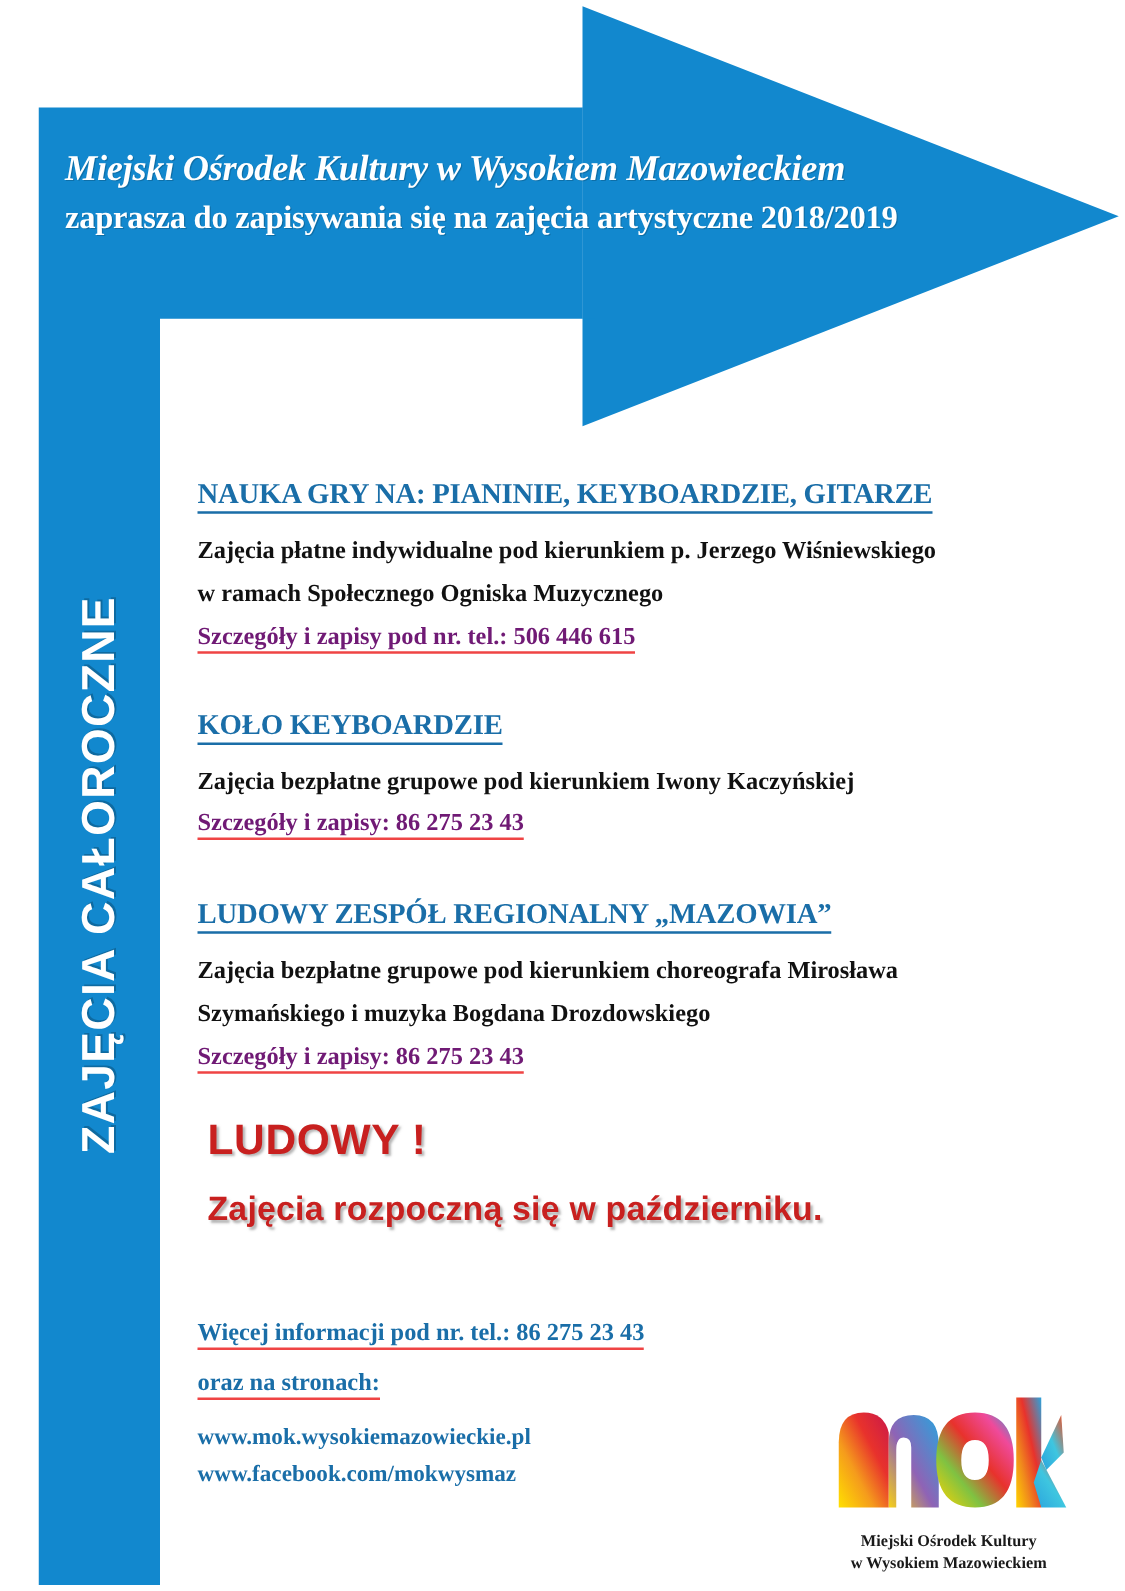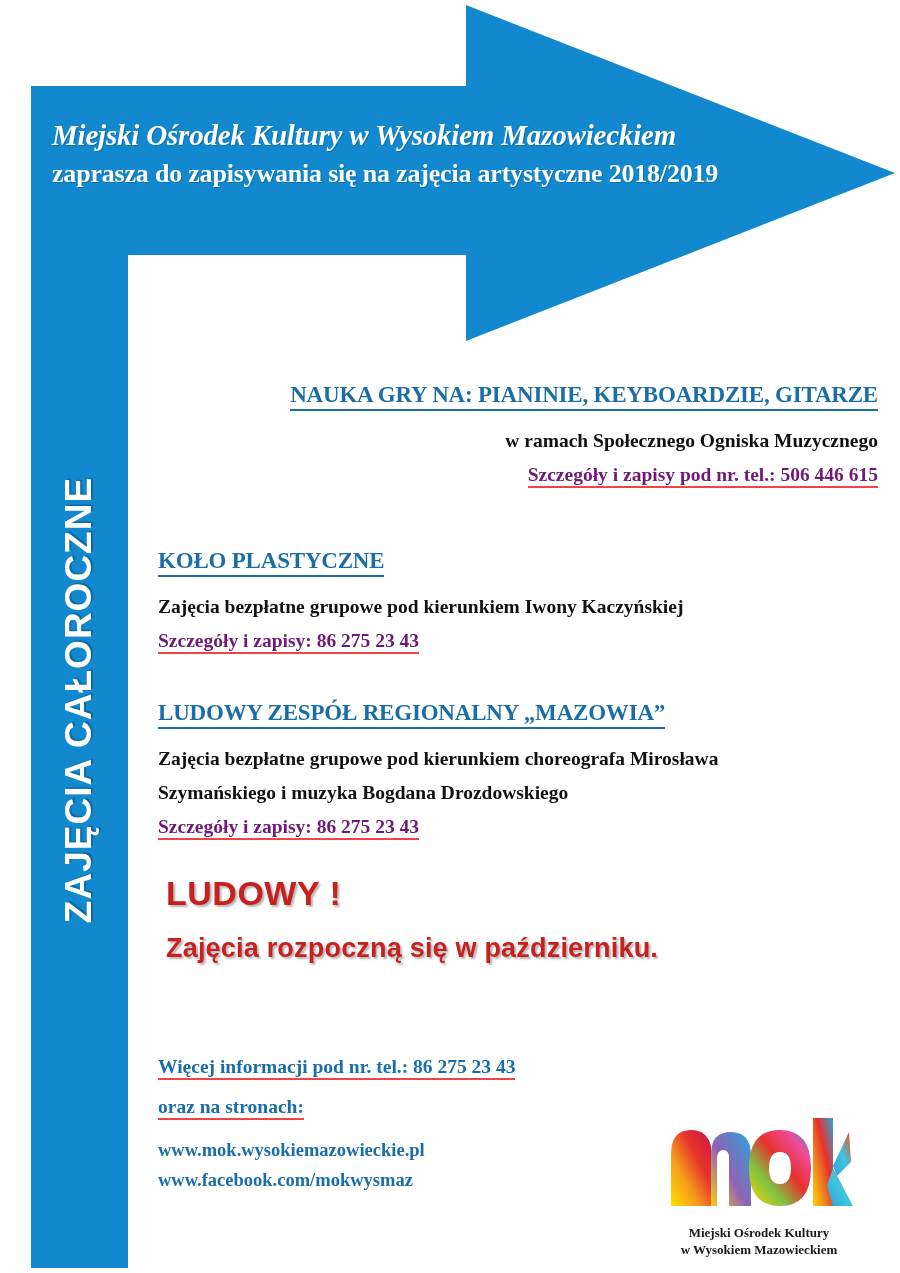--- a/index.html
+++ b/index.html
@@ -113,21 +113,21 @@
     color: #701a75;
     font-size: 19.5px;
     font-weight: bold;
     border-bottom: 2px solid #ef4444;
     padding-bottom: 0px;
     margin-top: 4px;
     white-space: nowrap;
   }
 
   
-  #section-music { margin-bottom: 60px; text-align: right; }
+  #section-music { margin-bottom: 44px; }
   #section-art  { margin-bottom: 46px; }
   #section-folk { margin-bottom: 34px; }
 
   
   .notice {
     margin-left: 8px;
     font-family: "Liberation Sans", "DejaVu Sans", sans-serif;
   }
   .notice-title {
     color: #c8201f;
@@ -208,26 +208,27 @@
   </div>
 
   <div class="sidebar-label">
     <span>ZAJĘCIA CAŁOROCZNE</span>
   </div>
 
   <div class="content">
 
     <div class="section" id="section-music">
       <div class="sec-heading">NAUKA GRY NA: PIANINIE, KEYBOARDZIE, GITARZE</div>
+      <p class="sec-body">Zajęcia płatne indywidualne pod kierunkiem p. Jerzego Wiśniewskiego</p>
       <p class="sec-body">w ramach Społecznego Ogniska Muzycznego</p>
       <div class="sec-contact">Szczegóły i zapisy pod nr. tel.: 506 446 615</div>
     </div>
 
     <div class="section" id="section-art">
-      <div class="sec-heading">KOŁO PLASTYCZNE</div>
+      <div class="sec-heading">KOŁO KEYBOARDZIE</div>
       <p class="sec-body">Zajęcia bezpłatne grupowe pod kierunkiem Iwony Kaczyńskiej</p>
       <div class="sec-contact">Szczegóły i zapisy:  86 275 23 43</div>
     </div>
 
     <div class="section" id="section-folk">
       <div class="sec-heading">LUDOWY ZESPÓŁ REGIONALNY „MAZOWIA”</div>
       <p class="sec-body">Zajęcia bezpłatne grupowe pod kierunkiem choreografa Mirosława</p>
       <p class="sec-body">Szymańskiego i muzyka Bogdana Drozdowskiego</p>
       <div class="sec-contact">Szczegóły i zapisy: 86 275 23 43</div>
     </div>

